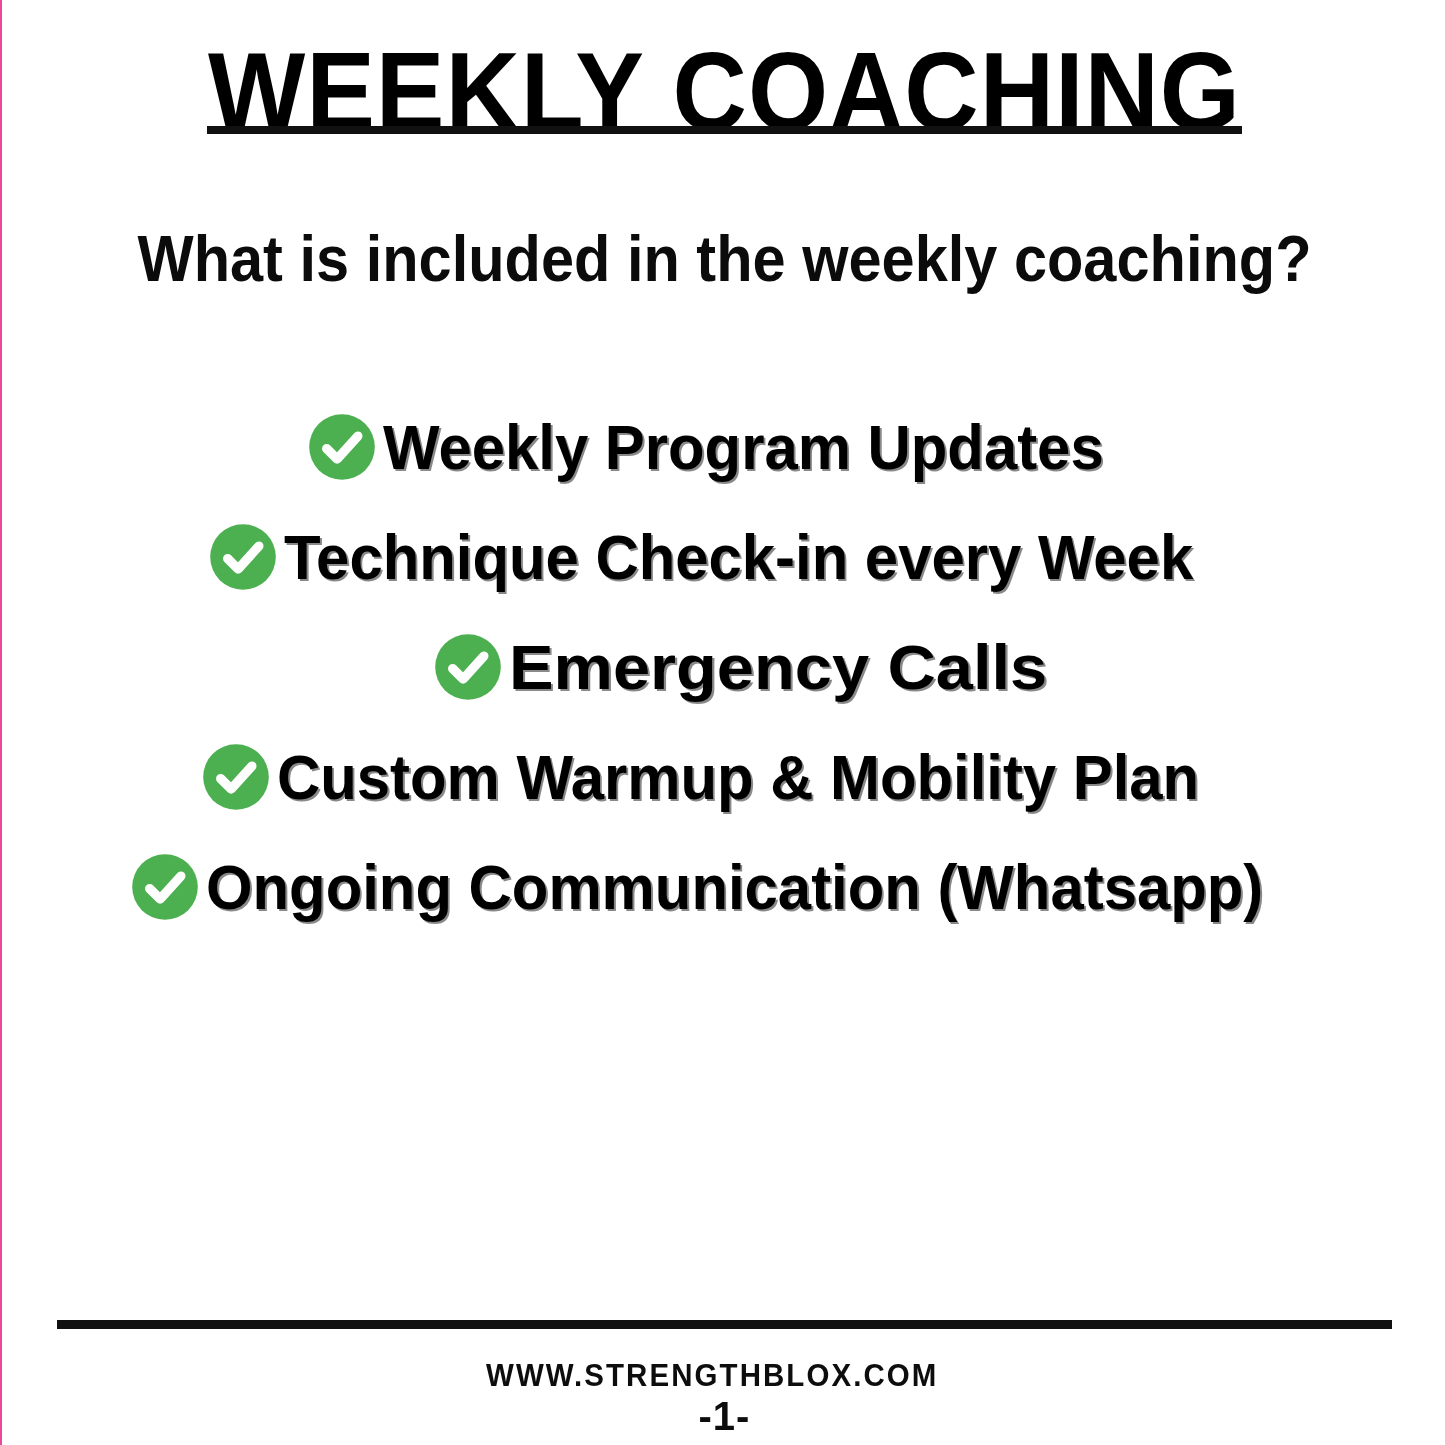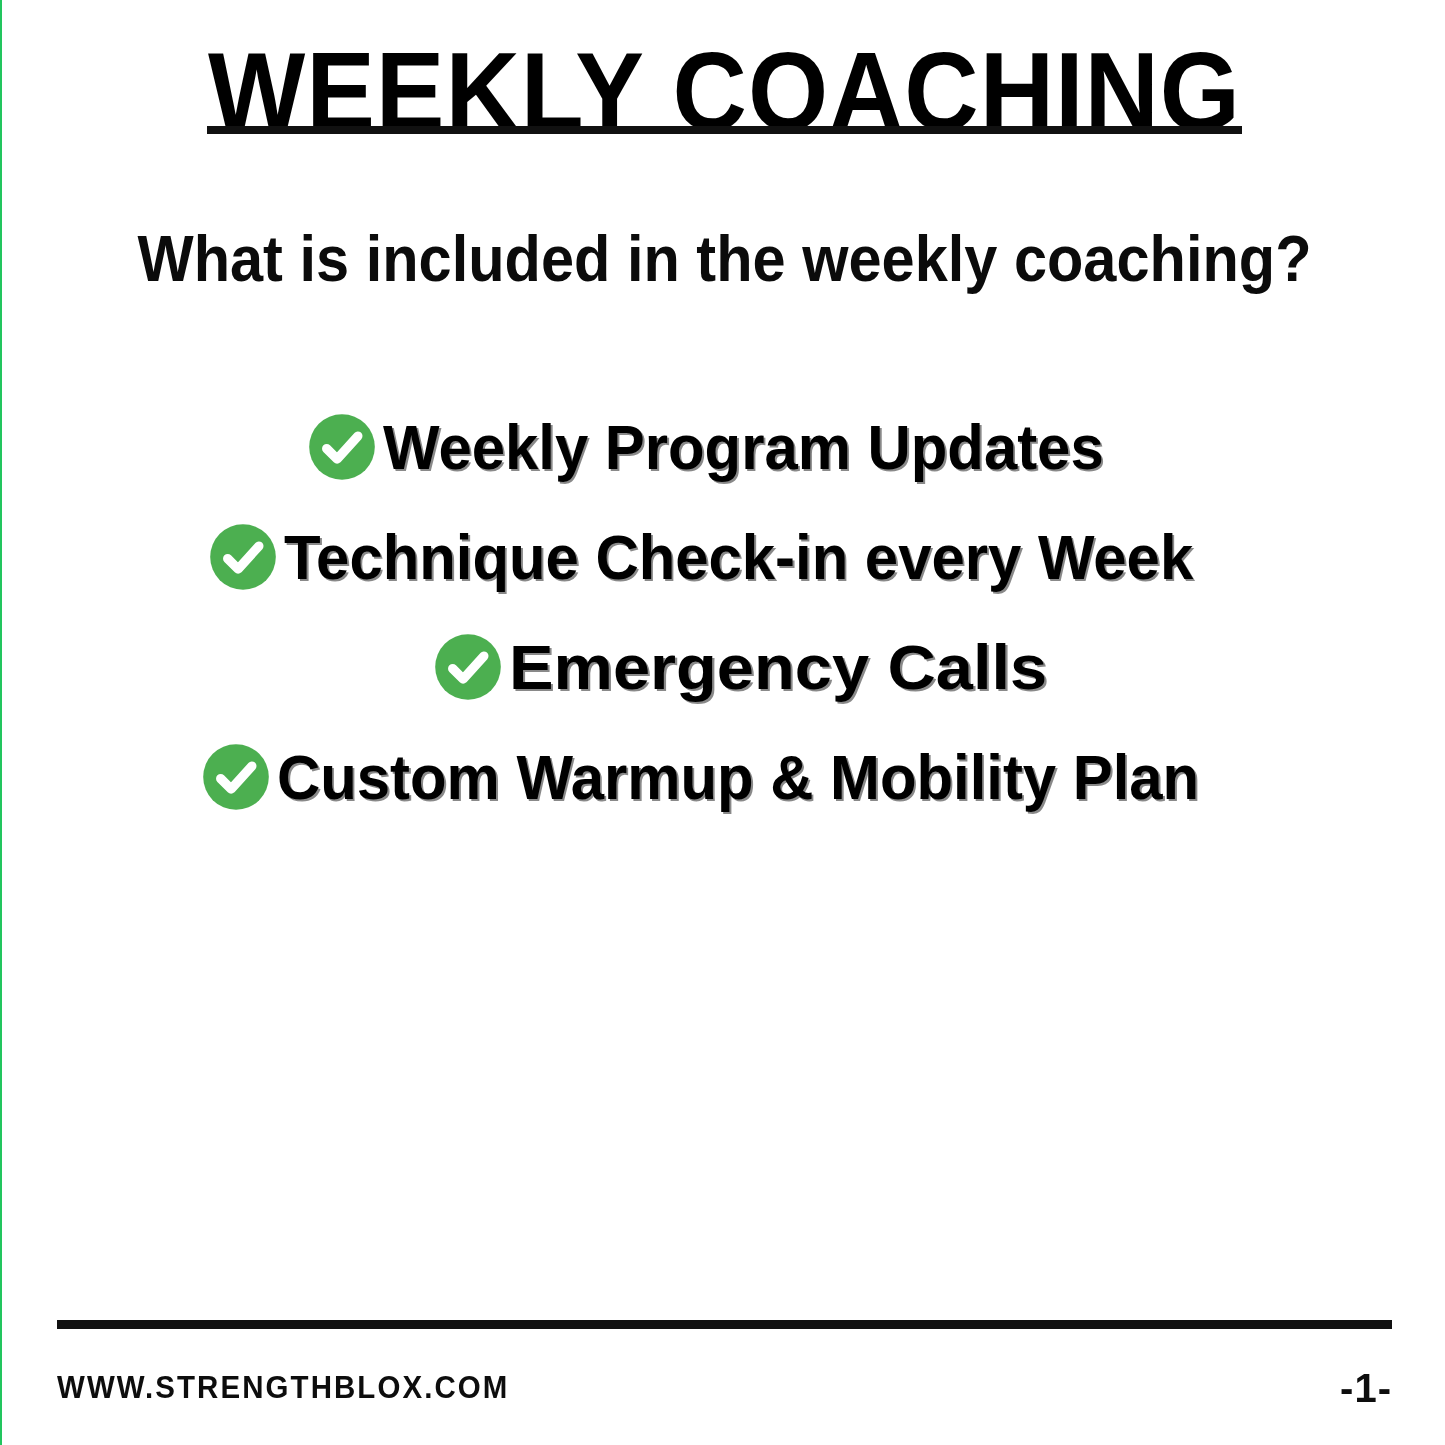--- a/index.html
+++ b/index.html
@@ -10,21 +10,21 @@
   }
 
   .page {
     position: relative;
     width: 1445px;
     height: 1445px;
     background: #ffffff;
     overflow: hidden;
     font-family: "Liberation Sans", "DejaVu Sans", sans-serif;
     box-sizing: border-box;
-    border-left: 2px solid #22c55e;
+    border-left: 2px solid #ec4899;
   }
 
   
   .title-block {
     position: absolute;
     left: 0;
     top: 36px;
     width: 1445px;
     text-align: center;
   }
@@ -122,20 +122,21 @@
 
   .footer {
     position: absolute;
     left: 55px;
     top: 1358px;
     width: 1335px;
     height: 60px;
     display: flex;
     align-items: center;
     justify-content: space-between;
+    flex-direction: column;
   }
 
   .footer-url {
     font-family: "Liberation Sans Narrow", "Liberation Sans", "DejaVu Sans Condensed", sans-serif;
     font-weight: 700;
     font-size: 31px;
     letter-spacing: 2.2px;
     color: #0d0d0d;
     transform: scaleX(0.95);
     transform-origin: left center;
@@ -191,20 +192,27 @@
     </div>
 
     <div class="feature-item">
       <svg class="check-icon" viewBox="0 0 64 64">
         <circle cx="32" cy="32" r="30" fill="#4CAF50"></circle>
         <path d="M18 33.5 L27.5 43 L46.5 22" fill="none" stroke="#FFFFFF" stroke-width="8.5" stroke-linecap="round" stroke-linejoin="round"></path>
       </svg>
       <span class="feature-label">Custom Warmup &amp; Mobility Plan</span>
     </div>
 
+    <div class="feature-item">
+      <svg class="check-icon" viewBox="0 0 64 64">
+        <circle cx="32" cy="32" r="30" fill="#4CAF50"></circle>
+        <path d="M18 33.5 L27.5 43 L46.5 22" fill="none" stroke="#FFFFFF" stroke-width="8.5" stroke-linecap="round" stroke-linejoin="round"></path>
+      </svg>
+      <span class="feature-label">Ongoing Communication (Whatsapp)</span>
+    </div>
 
 
   </div>
 
   <div class="footer-rule"></div>
   <div class="footer">
     <span class="footer-url">WWW.STRENGTHBLOX.COM</span>
     <span class="footer-page">-1-</span>
   </div>
 

